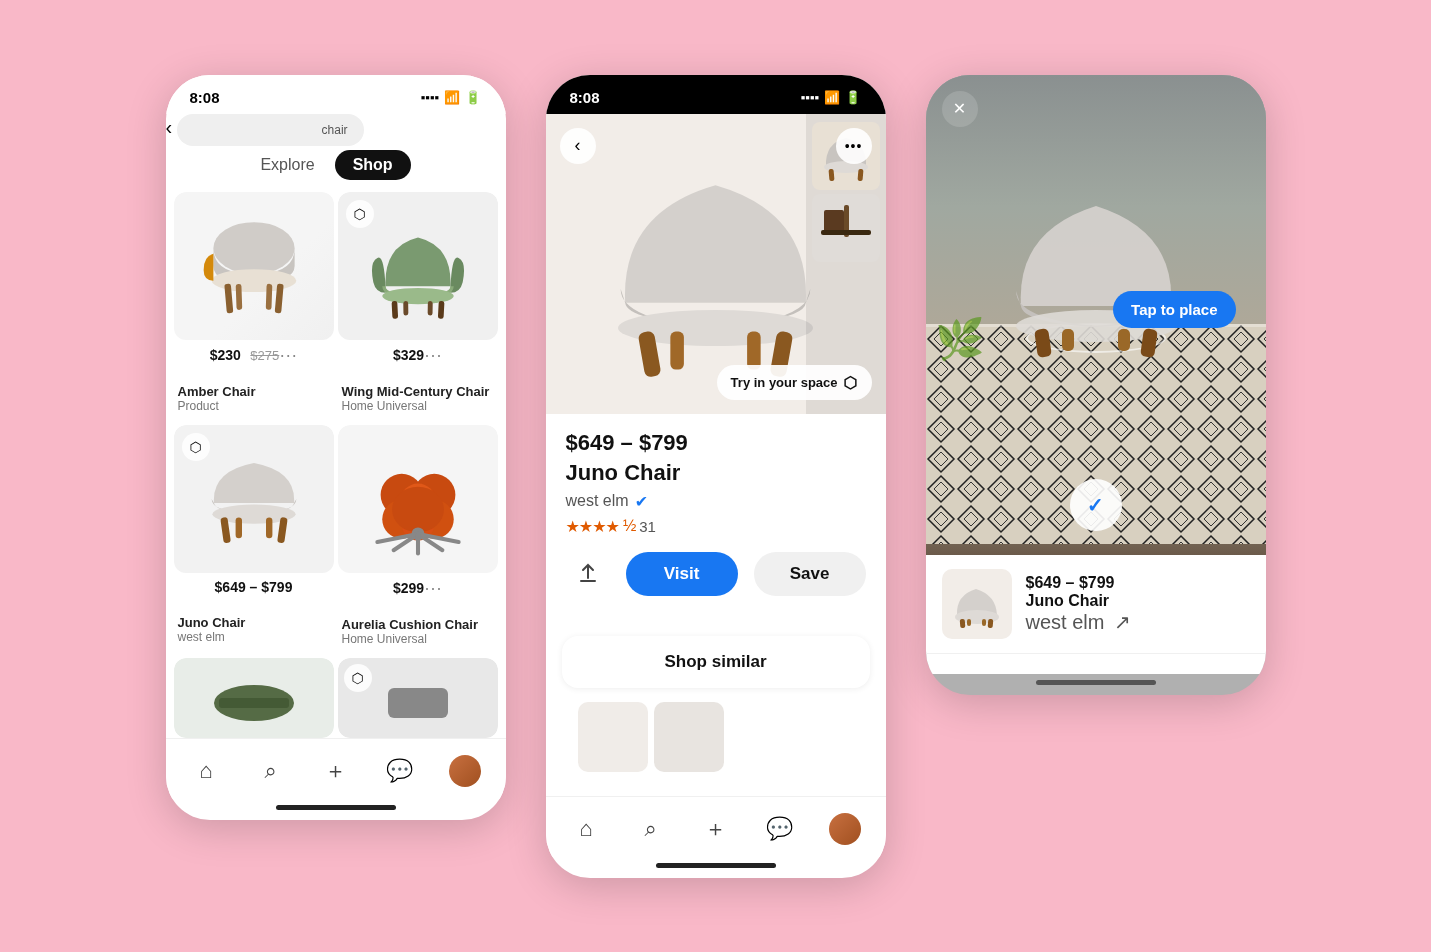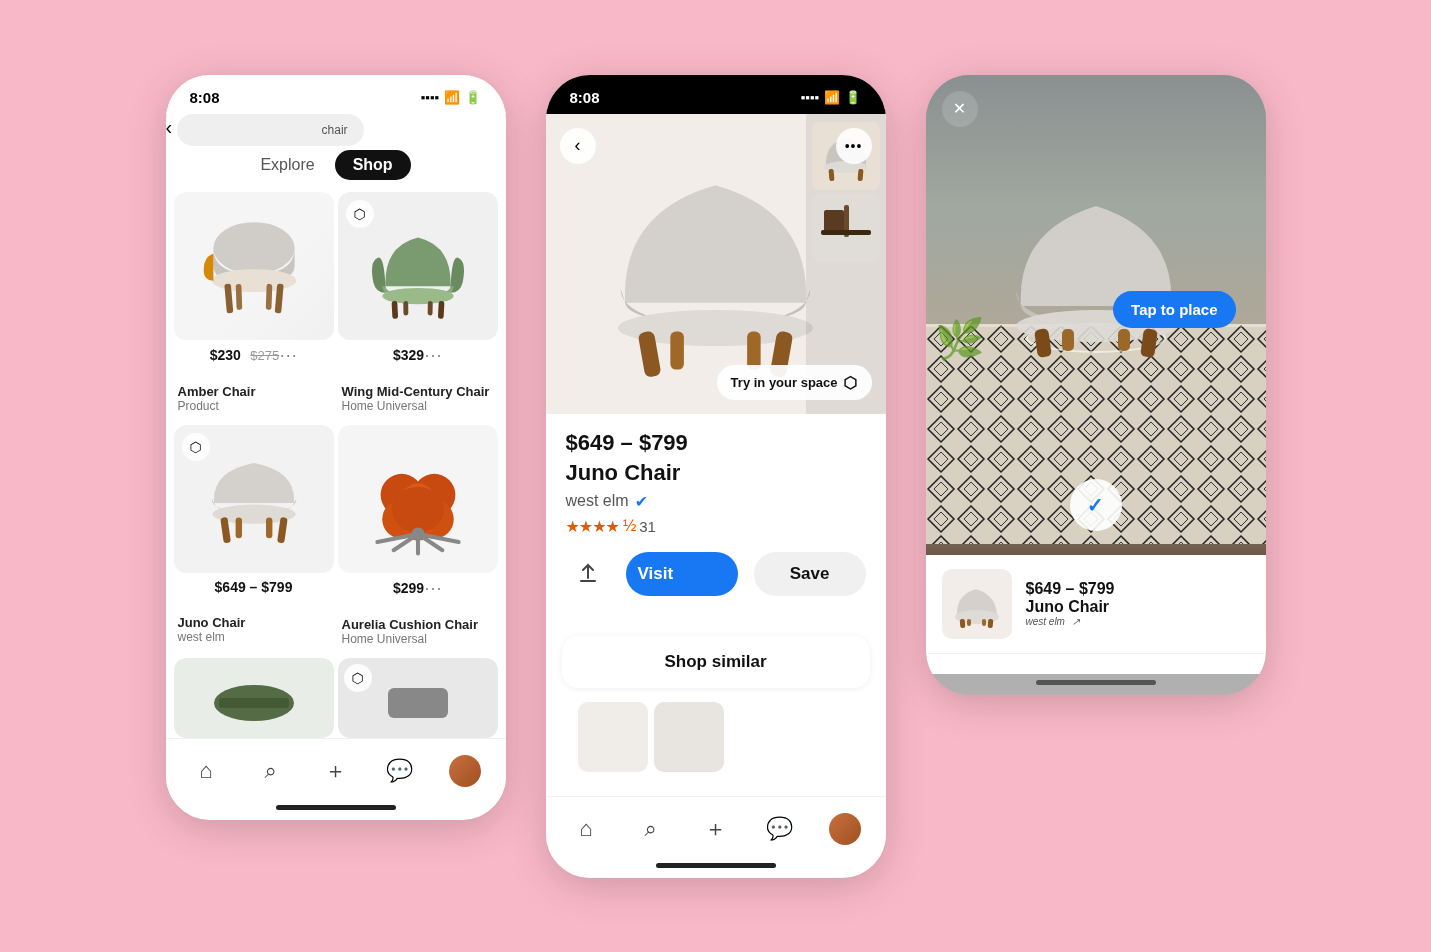--- a/index.html
+++ b/index.html
@@ -326,21 +326,21 @@
       cursor: pointer;
     }
     .visit-btn {
       flex: 1;
       background: #1877f2;
       color: #fff;
       border-radius: 28px;
       padding: 12px;
       font-size: 17px;
       font-weight: 700;
-      text-align: left;
+      text-align: center;
       cursor: pointer;
     }
     .save-btn {
       flex: 1;
       background: #f0f0f0;
       color: #111;
       border-radius: 28px;
       padding: 12px;
       font-size: 17px;
       font-weight: 600;
@@ -487,23 +487,22 @@
       font-size: 16px;
       font-weight: 700;
       color: #111;
     }
     .ar-product-name {
       font-size: 16px;
       font-weight: 700;
       color: #111;
     }
     .ar-product-brand {
-      font-size: 10px;
+      font-size: 20px;
       color: #555;
-      font-style: italic;
     }
     .ar-link-icon { margin-left: 4px; }
 
     
     .amber-chair-svg {
       width: 130px;
       height: 120px;
     }
     .wing-chair-svg {
       width: 130px;

